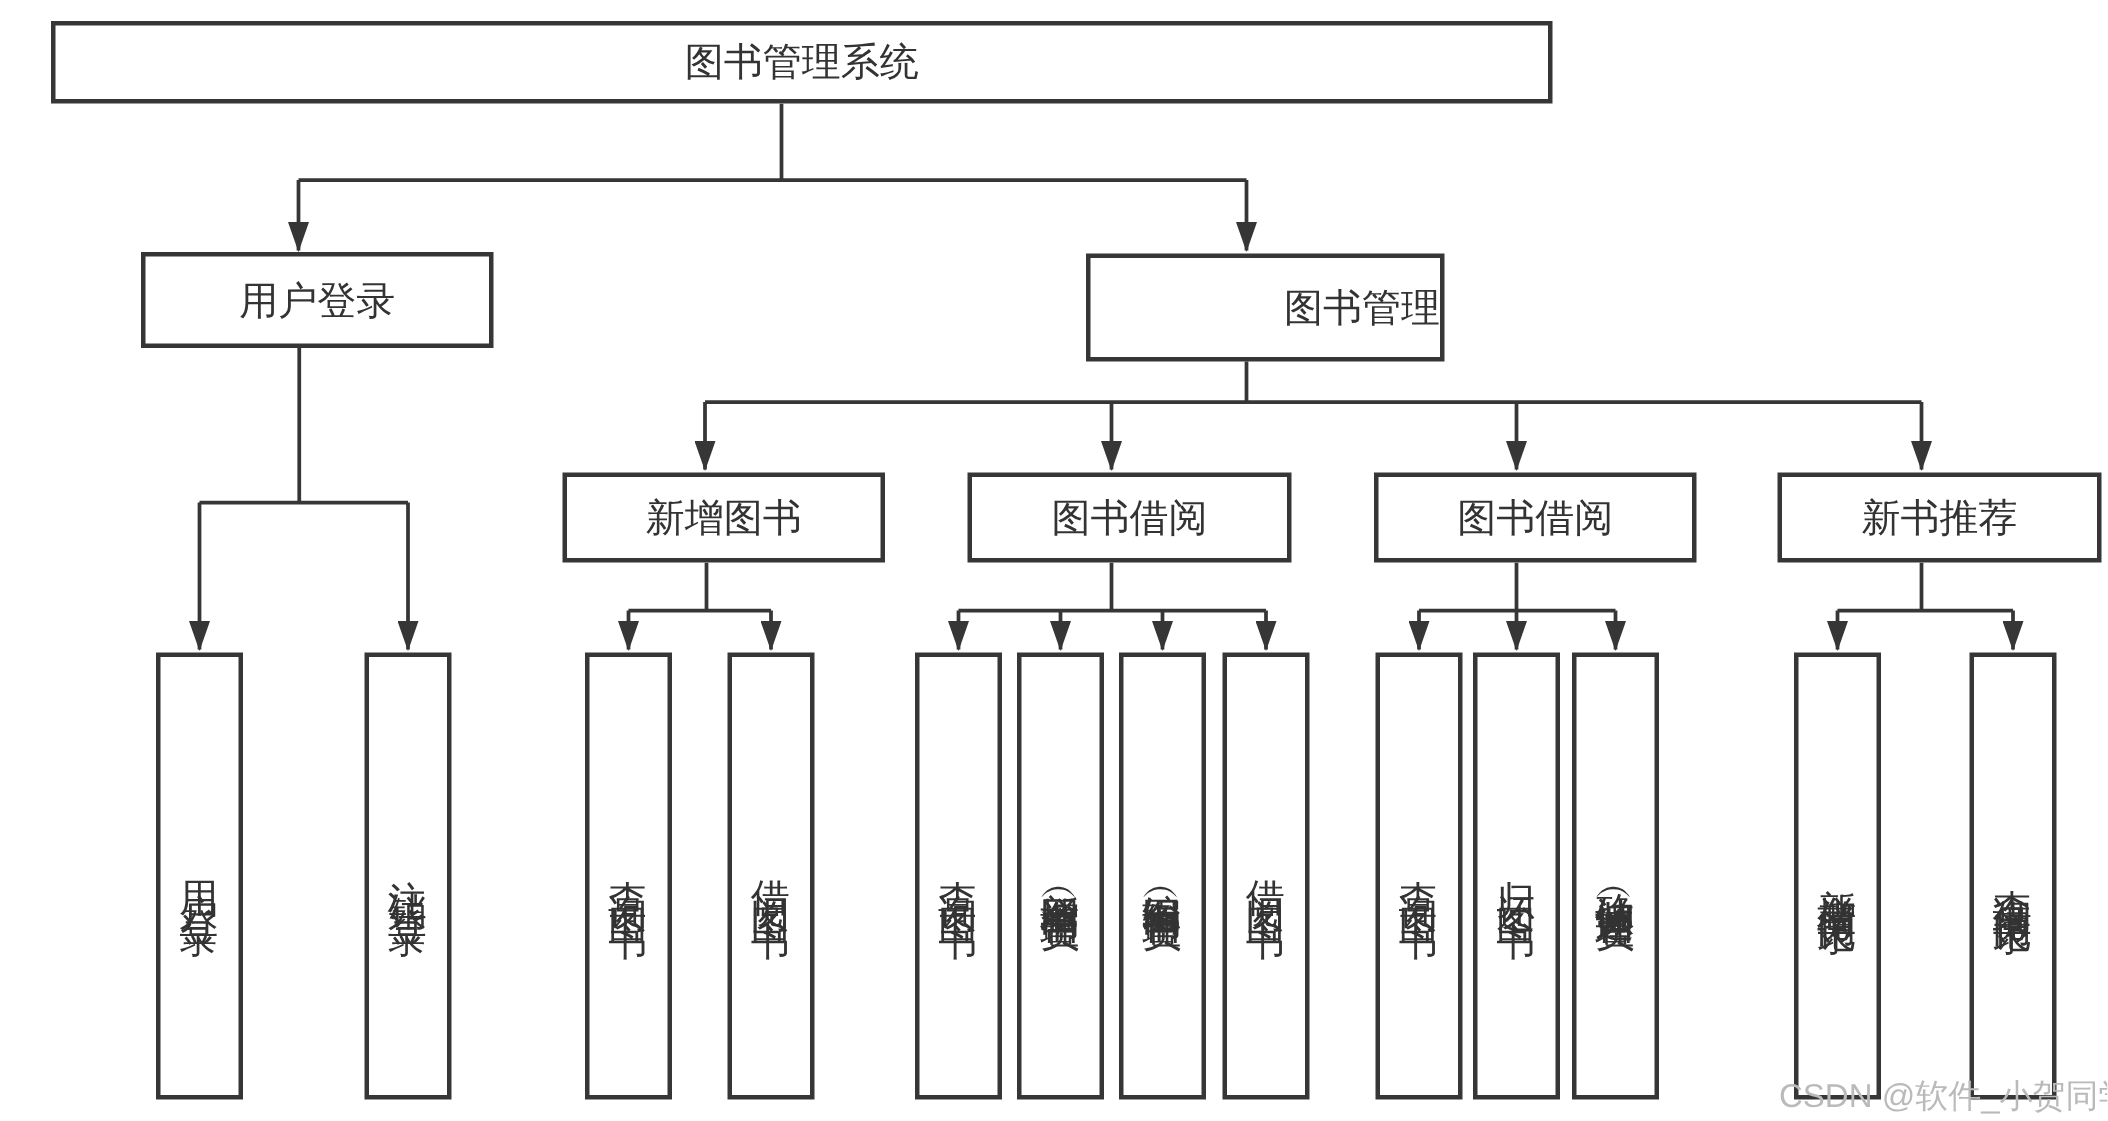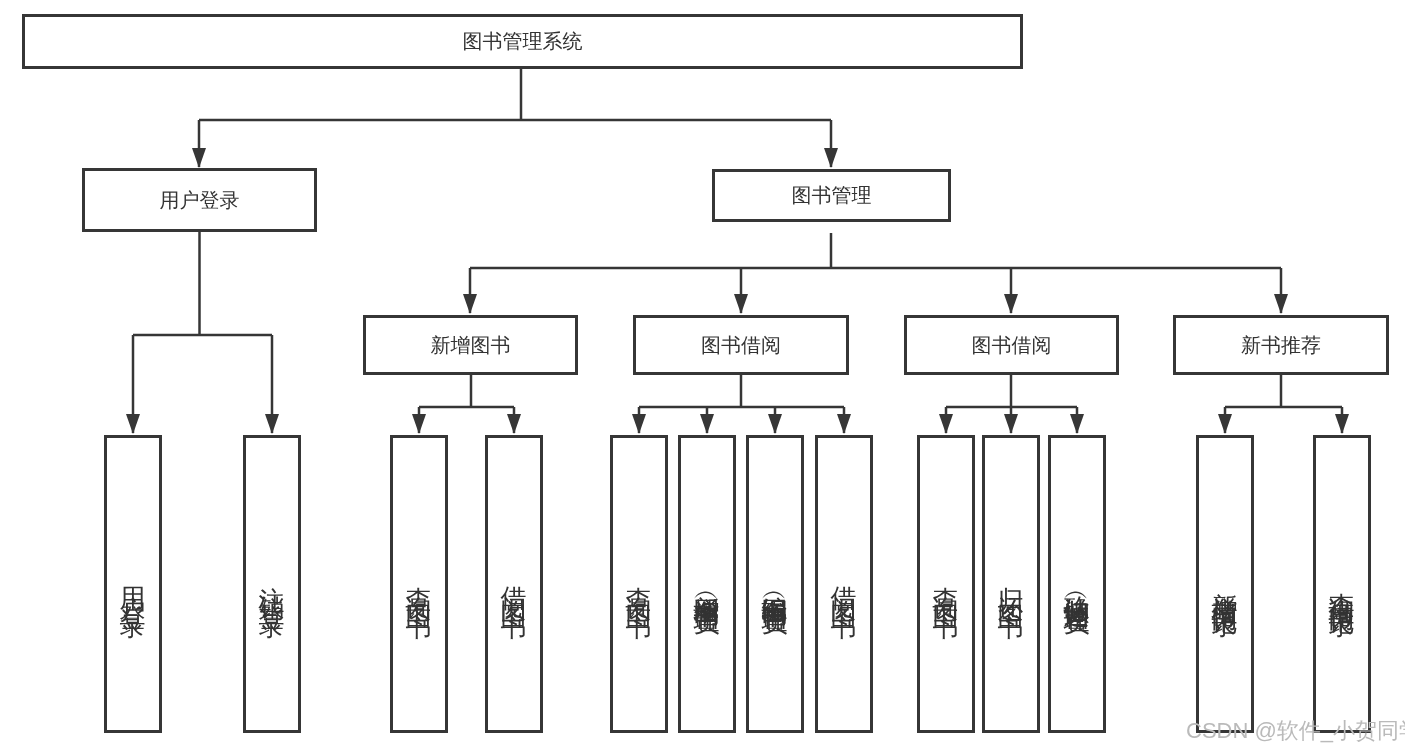--- a/index.html
+++ b/index.html
@@ -11,26 +11,27 @@
     overflow: hidden;
   }
   svg.connectors { position: absolute; left: 0; top: 0; pointer-events: none; }
 
   .hbox {
     position: absolute;
     box-sizing: border-box;
     background: #ffffff;
     border: 3px solid #363636;
     display: flex; align-items: center; justify-content: center;
-    font-size: 20px; color: #333333;
+    font-size: 26px; color: #333333;
     white-space: nowrap;
+    margin-left: 12px;
   }
   .root-box  { left: 22px;  top: 14px;  width: 1001px; height: 55px; }
   .n-userlogin { left: 82px;  top: 168px; width: 235px; height: 64px; }
-  .n-bookmgmt  { left: 712px; top: 169px; width: 239px; height: 53px; }
+  .n-bookmgmt  { left: 712px; top: 169px; width: 239px; height: 72px; justify-content: flex-end; }
   .n-l3a { left: 363px;  top: 315px; width: 215px; height: 60px; }
   .n-l3b { left: 633px;  top: 315px; width: 216px; height: 60px; align-items: center; }
   .n-l3c { left: 904px;  top: 315px; width: 215px; height: 60px; }
   .n-l3d { left: 1173px; top: 315px; width: 216px; height: 60px; }
 
   .vbox {
     position: absolute;
     top: 435px;
     box-sizing: border-box;
     width: 58px; height: 298px;

